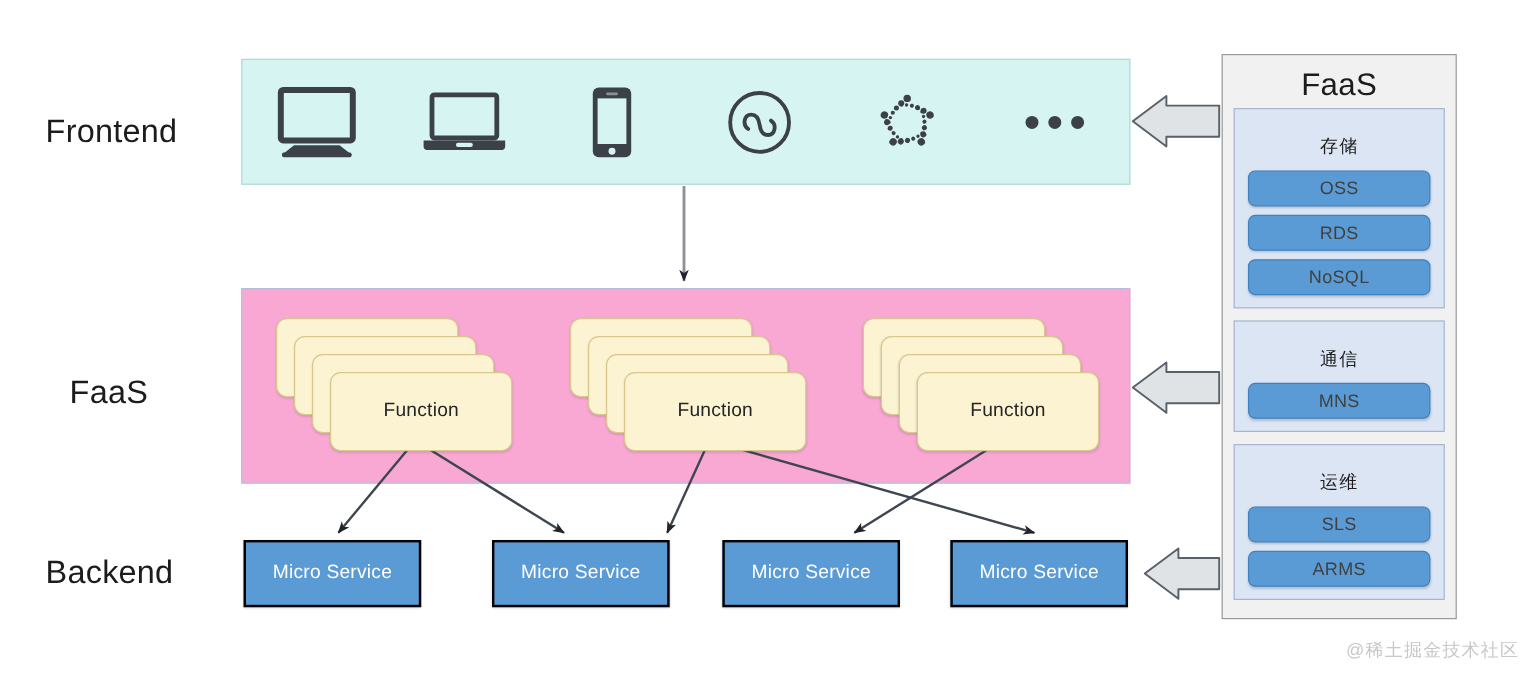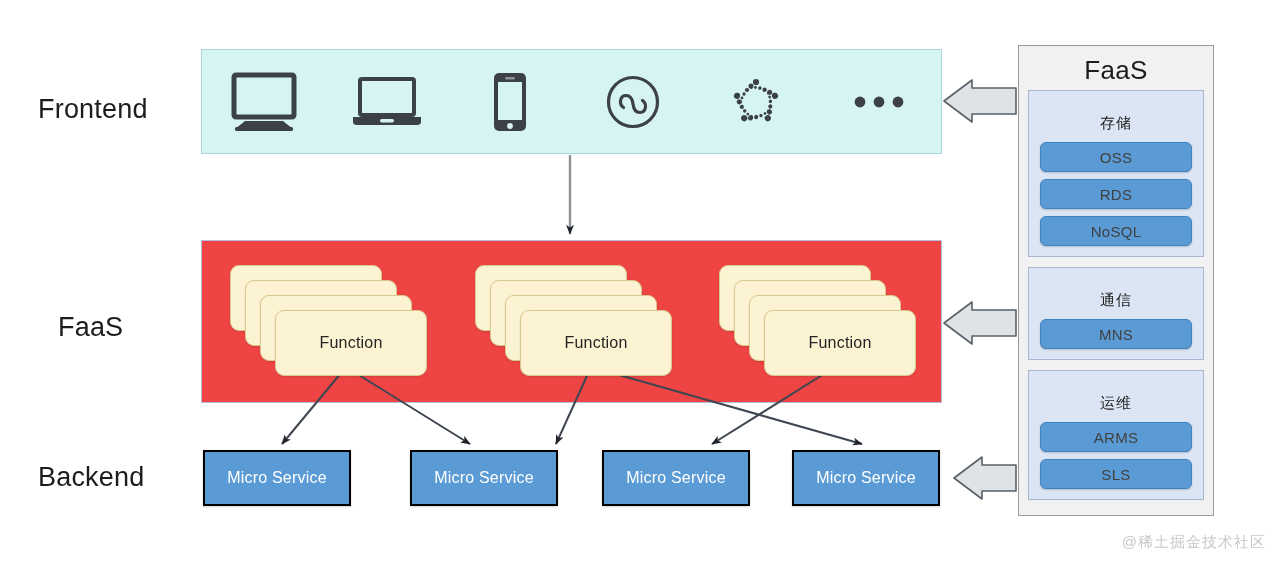--- a/index.html
+++ b/index.html
@@ -59,21 +59,21 @@
     justify-content: center;
     height: 100%;
   }
   .dev-ico { display: block; }
 
   
   #faas-band {
     position: absolute;
     left: 201px;  top: 240px;
     width: 741px; height: 163px;
-    background: #ef4444;
+    background: #f9a8d4;
     border: 1px solid #b6bede;
     box-sizing: border-box;
   }
 
   
   .fn-stack {
     position: absolute;
     top: 24px;
     width: 196px;
     height: 112px;
@@ -381,23 +381,23 @@
     <div class="baas-group">
       <div class="baas-group-title">通信</div>
       <div class="baas-pill">
         <span>MNS</span>
       </div>
     </div>
 
     <div class="baas-group">
       <div class="baas-group-title">运维</div>
       <div class="baas-pill">
+        <span>SLS</span>
+      </div>
+      <div class="baas-pill">
         <span>ARMS</span>
       </div>
-      <div class="baas-pill">
-        <span>SLS</span>
-      </div>
     </div>
   </div>
 
   <div id="watermark">@稀土掘金技术社区</div>
 
 </div>
 
 </body></html>

